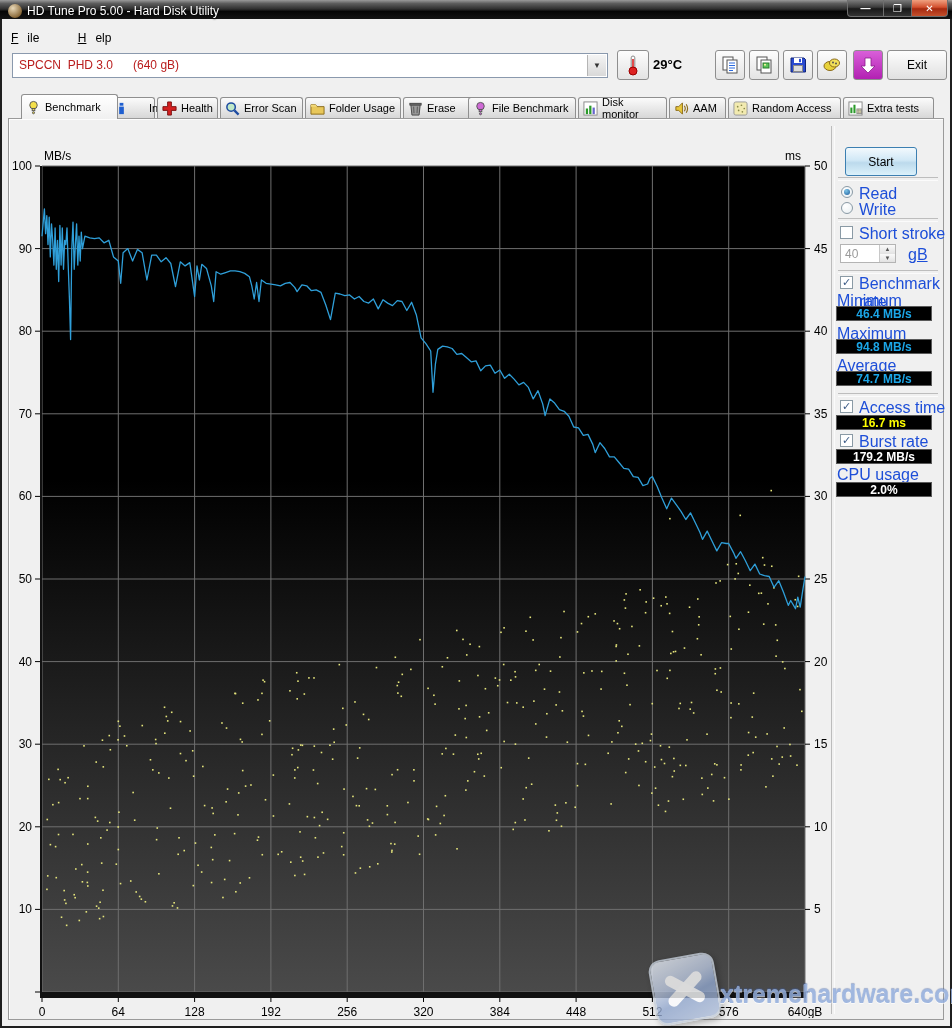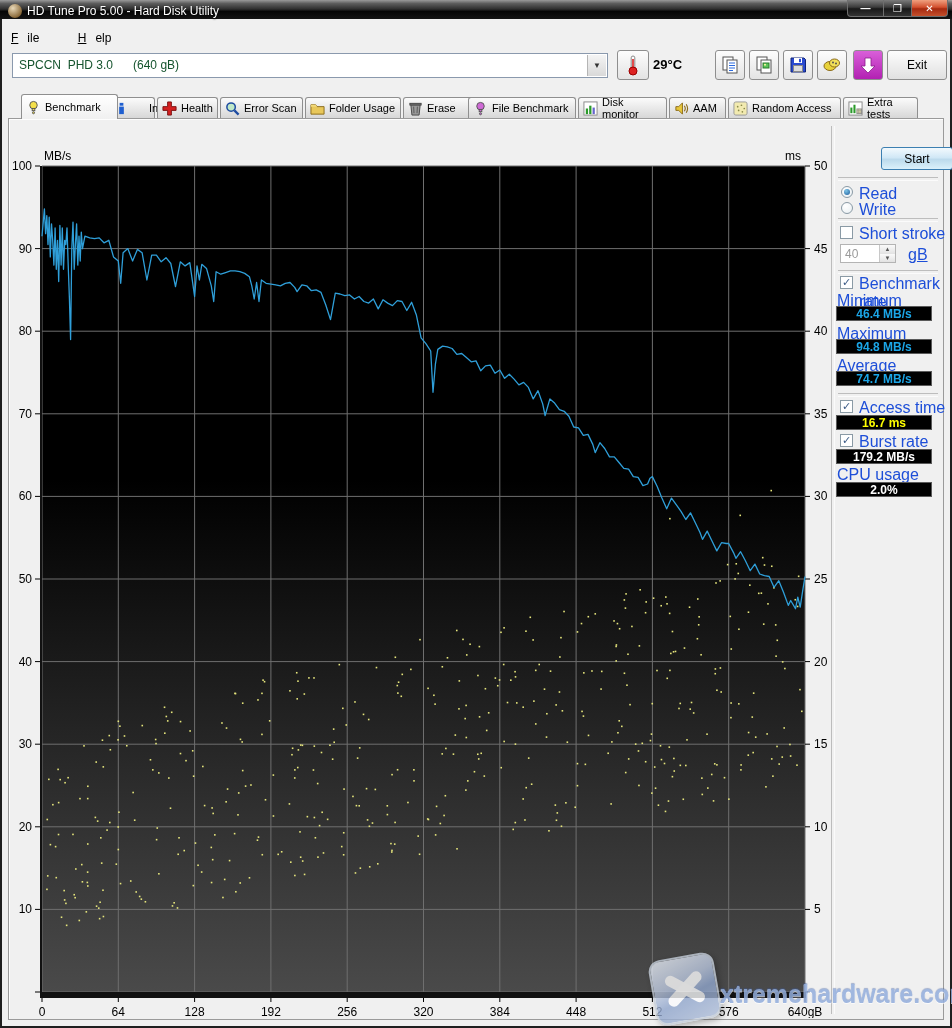--- a/index.html
+++ b/index.html
@@ -18,21 +18,21 @@
     display:flex;align-items:center;justify-content:center;color:#fff;font-size:10px;font-weight:bold;}
   .capbtn.close{background:linear-gradient(180deg,#f0a080,#d3502f 45%,#a62a10 55%,#c4502c);
     border-bottom-right-radius:4px;}
   .capbtn.min{border-bottom-left-radius:4px;}
   #menubar{position:absolute;left:2px;top:23px;width:948px;height:22px;background:#f0f0f0;
     font-size:12px;color:#000;}
   #menubar span{display:inline-block;padding:4px 9px 3px 9px;}
   
   .combo{position:absolute;left:12px;top:53px;width:596px;height:25px;background:#fff;
     border:1px solid #8a99ad;box-sizing:border-box;font-size:12px;}
-  .combo .txt{position:absolute;left:6px;top:4px;white-space:pre;color:#14532d;}
+  .combo .txt{position:absolute;left:6px;top:4px;white-space:pre;color:#b91c1c;}
   .combo .dropbtn{position:absolute;right:1px;top:1px;width:18px;height:21px;
     background:linear-gradient(180deg,#f4f4f4,#d9d9d9);border-left:1px solid #b5b5b5;
     display:flex;align-items:center;justify-content:center;font-size:8px;color:#333;}
   .toolbtn{position:absolute;top:50px;width:30px;height:30px;box-sizing:border-box;
     border:1px solid #8e8e8e;border-radius:3px;background:linear-gradient(180deg,#fdfdfd,#e3e3e3);
     display:flex;align-items:center;justify-content:center;}
   .toolbtn.magenta{background:linear-gradient(180deg,#d95fd9,#b221b2);}
   #tempval{position:absolute;left:653px;top:57px;font-size:13px;font-weight:bold;color:#000;}
   #exitbtn{position:absolute;left:887px;top:50px;width:60px;height:30px;box-sizing:border-box;
     border:1px solid #8e8e8e;border-radius:3px;background:linear-gradient(180deg,#fdfdfd,#e0e0e0);
@@ -44,23 +44,23 @@
     display:flex;align-items:center;gap:4px;padding:0 4px;font-size:11px;color:#000;height:21px;top:3px;}
   .tab.active{height:25px;top:0;background:linear-gradient(180deg,#ffffff,#f0f0f0);z-index:5;}
   .tab .ticon{width:15px;height:15px;flex:0 0 15px;}
   
   #mainpanel{position:absolute;left:8px;top:118px;width:936px;height:902px;box-sizing:border-box;
     border:1px solid #9a9a9a;background:#f0f0f0;box-shadow:inset 1px 1px 0 #fdfdfd;}
   .vsep{position:absolute;left:831px;top:126px;width:2px;height:888px;
     border-left:1px solid #bcbcbc;border-right:1px solid #fafafa;}
   
   .rsep{position:absolute;left:838px;width:100px;height:2px;border-top:1px solid #bdbdbd;border-bottom:1px solid #fbfbfb;}
-  #startbtn{position:absolute;left:845px;top:147px;width:72px;height:23px;box-sizing:border-box;
+  #startbtn{position:absolute;left:845px;top:147px;width:72px;height:29px;box-sizing:border-box;
     border:1px solid #3c7fb1;border-radius:3px;background:linear-gradient(180deg,#f2f9fd,#d1e8f6 45%,#bcdaec 55%,#dbf1fb);
-    display:flex;align-items:center;justify-content:center;font-size:12px;color:#000;margin-left:36px;}
+    display:flex;align-items:center;justify-content:center;font-size:12px;color:#000;}
   .ctrl-label{position:absolute;font-size:16px;color:#1d4ed8;}
   .radio{position:absolute;width:12px;height:12px;border-radius:50%;border:1px solid #8a9aa5;
     background:radial-gradient(circle at 35% 30%,#fff,#e8eef2);box-sizing:border-box;}
   .radio.sel::after{content:"";position:absolute;left:2px;top:2px;width:6px;height:6px;border-radius:50%;
     background:radial-gradient(circle at 35% 30%,#7ec4e8,#1d5d9b);}
   .cbox{position:absolute;width:13px;height:13px;border:1px solid #8a9aa5;background:#fff;box-sizing:border-box;
     font-size:11px;line-height:11px;color:#3b5a86;font-weight:bold;text-align:center;}
   .vbox{position:absolute;left:836px;width:96px;height:15px;background:#000;border:1px solid #5a5a5a;
     box-sizing:border-box;display:flex;align-items:center;justify-content:center;
     font-size:12px;font-weight:bold;}
@@ -234,21 +234,21 @@
           <g fill="#8a8a4a">
             <circle cx="5" cy="6" r=".9"></circle>
             <circle cx="9" cy="4.5" r=".9"></circle>
             <circle cx="12" cy="8" r=".9"></circle>
             <circle cx="6" cy="10" r=".9"></circle>
             <circle cx="10" cy="11.5" r=".9"></circle>
           </g>
         </svg></span>
       <span>Random Access</span>
     </div>
-    <div class="tab" style="left: 833px; width: 75px;">
+    <div class="tab" style="left: 833px; width: 91px;">
       <span class="ticon"><svg viewBox="0 0 16 16">
           <rect x="1" y="1" width="14" height="14" fill="#fff" stroke="#888"></rect>
           <rect x="2.5" y="7" width="2.2" height="6" fill="#2a9a2a"></rect>
           <rect x="5.8" y="4" width="2.2" height="9" fill="#2a9a2a"></rect>
           <rect x="9.5" y="8.5" width="5" height="5" fill="#f2eab0" stroke="#888"></rect>
           <path d="M9.5 10.2h5M9.5 11.9h5M11.2 8.5v5M12.9 8.5v5" stroke="#888" stroke-width=".5"></path>
         </svg></span>
       <span>Extra tests</span>
     </div>
   </div>

